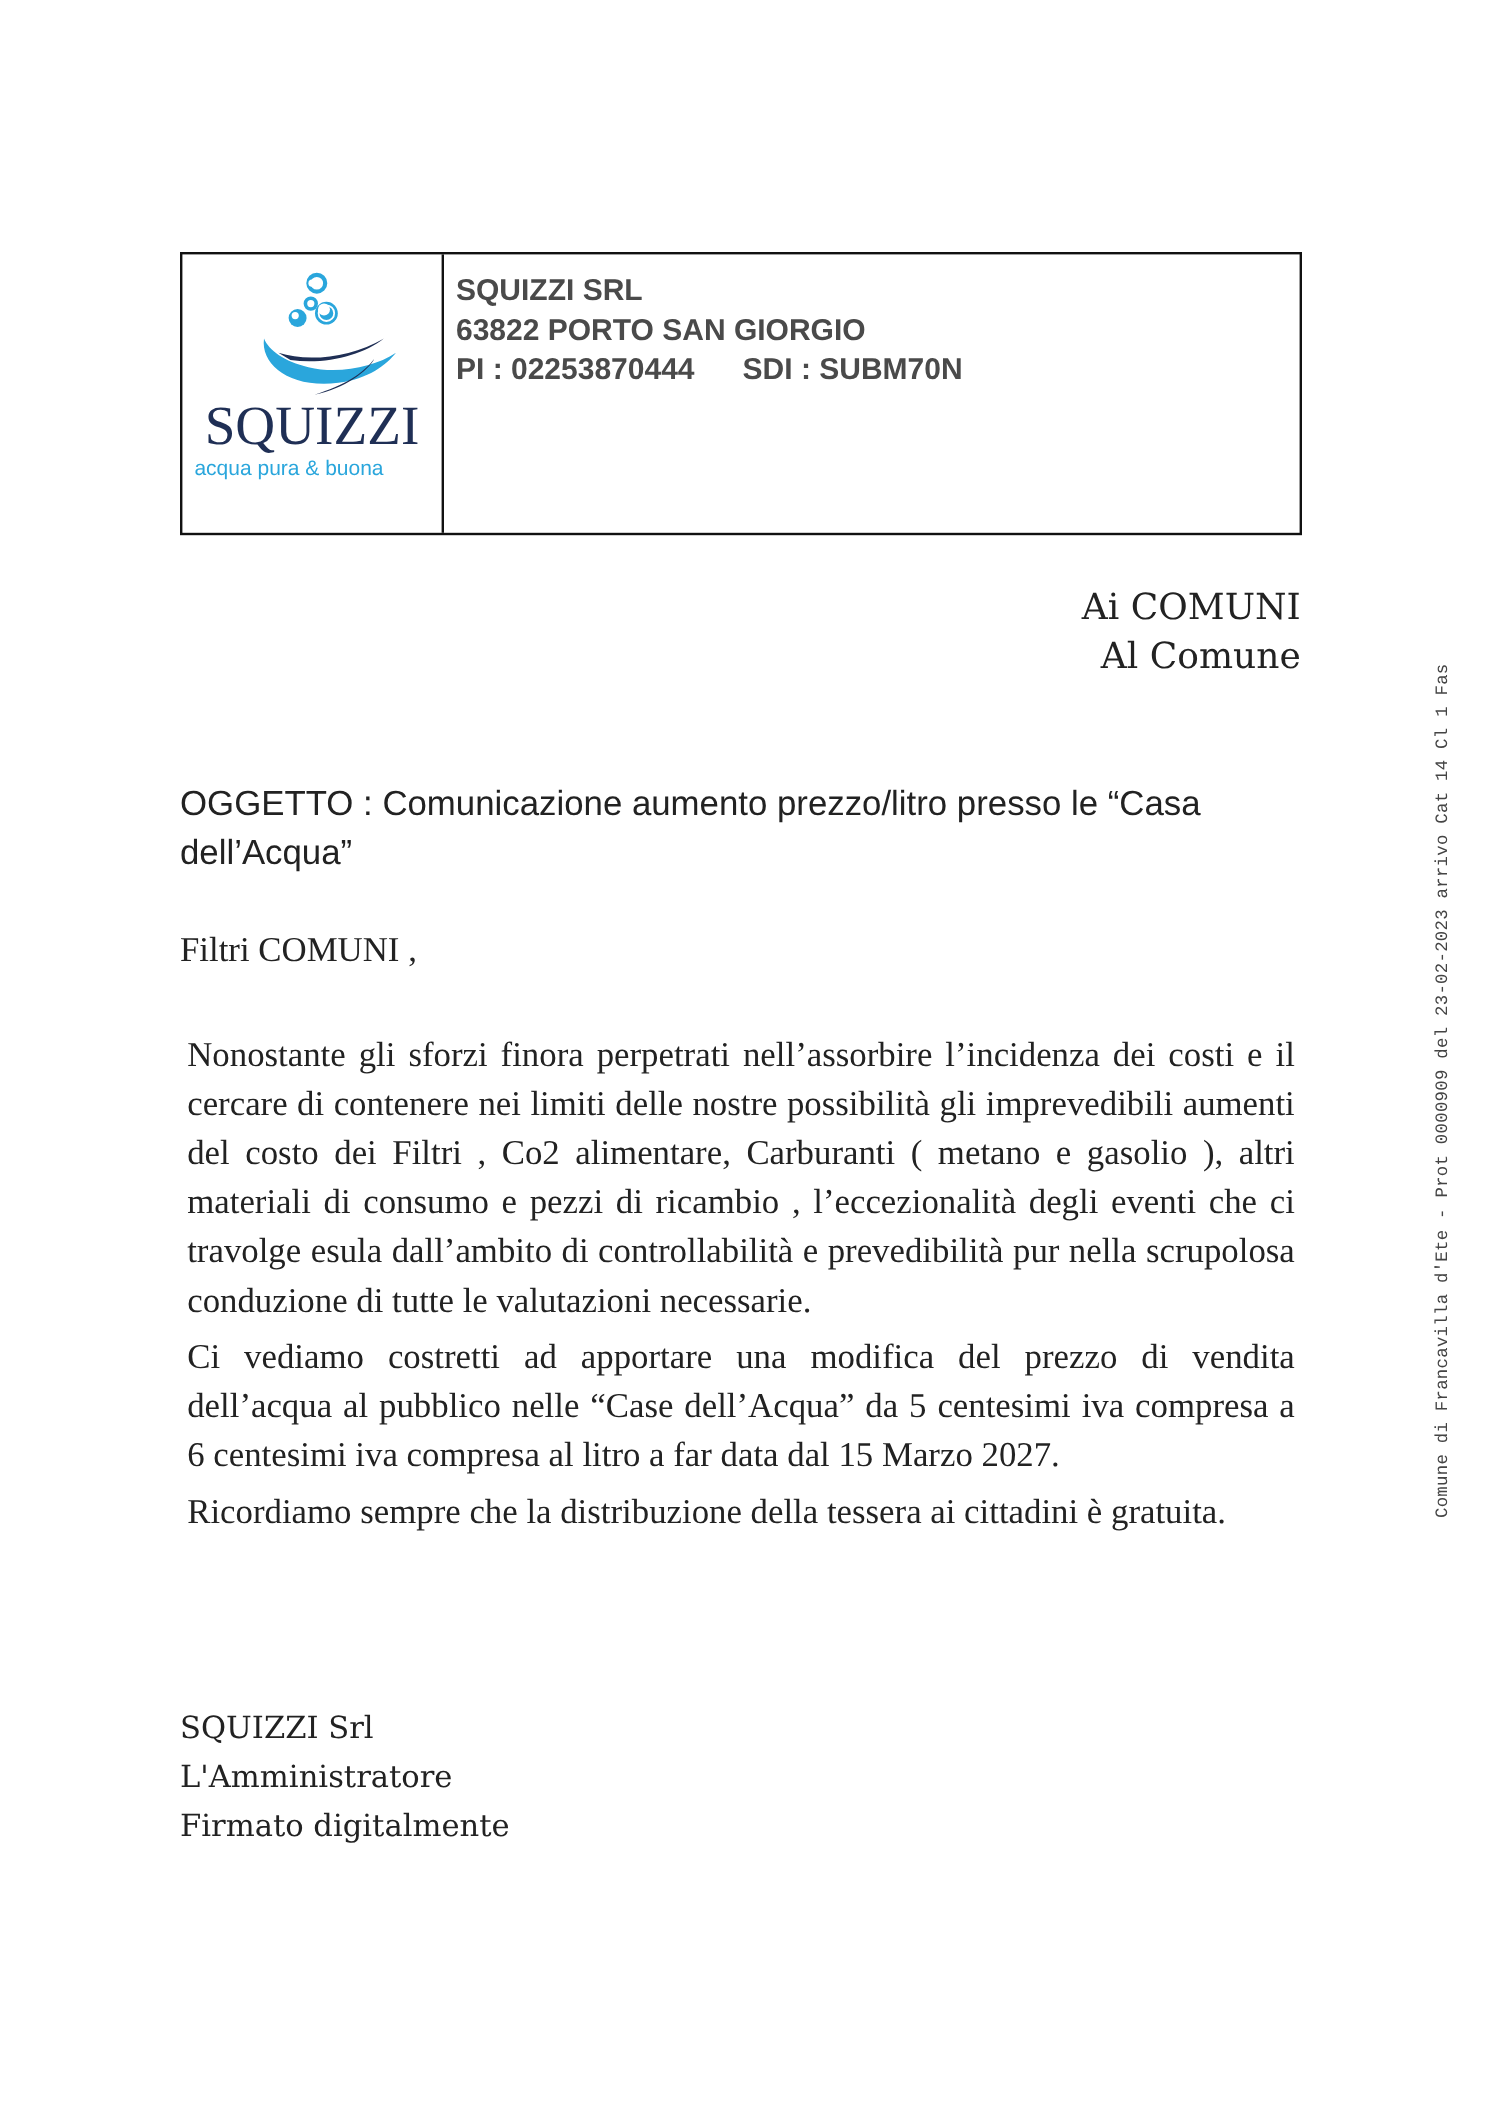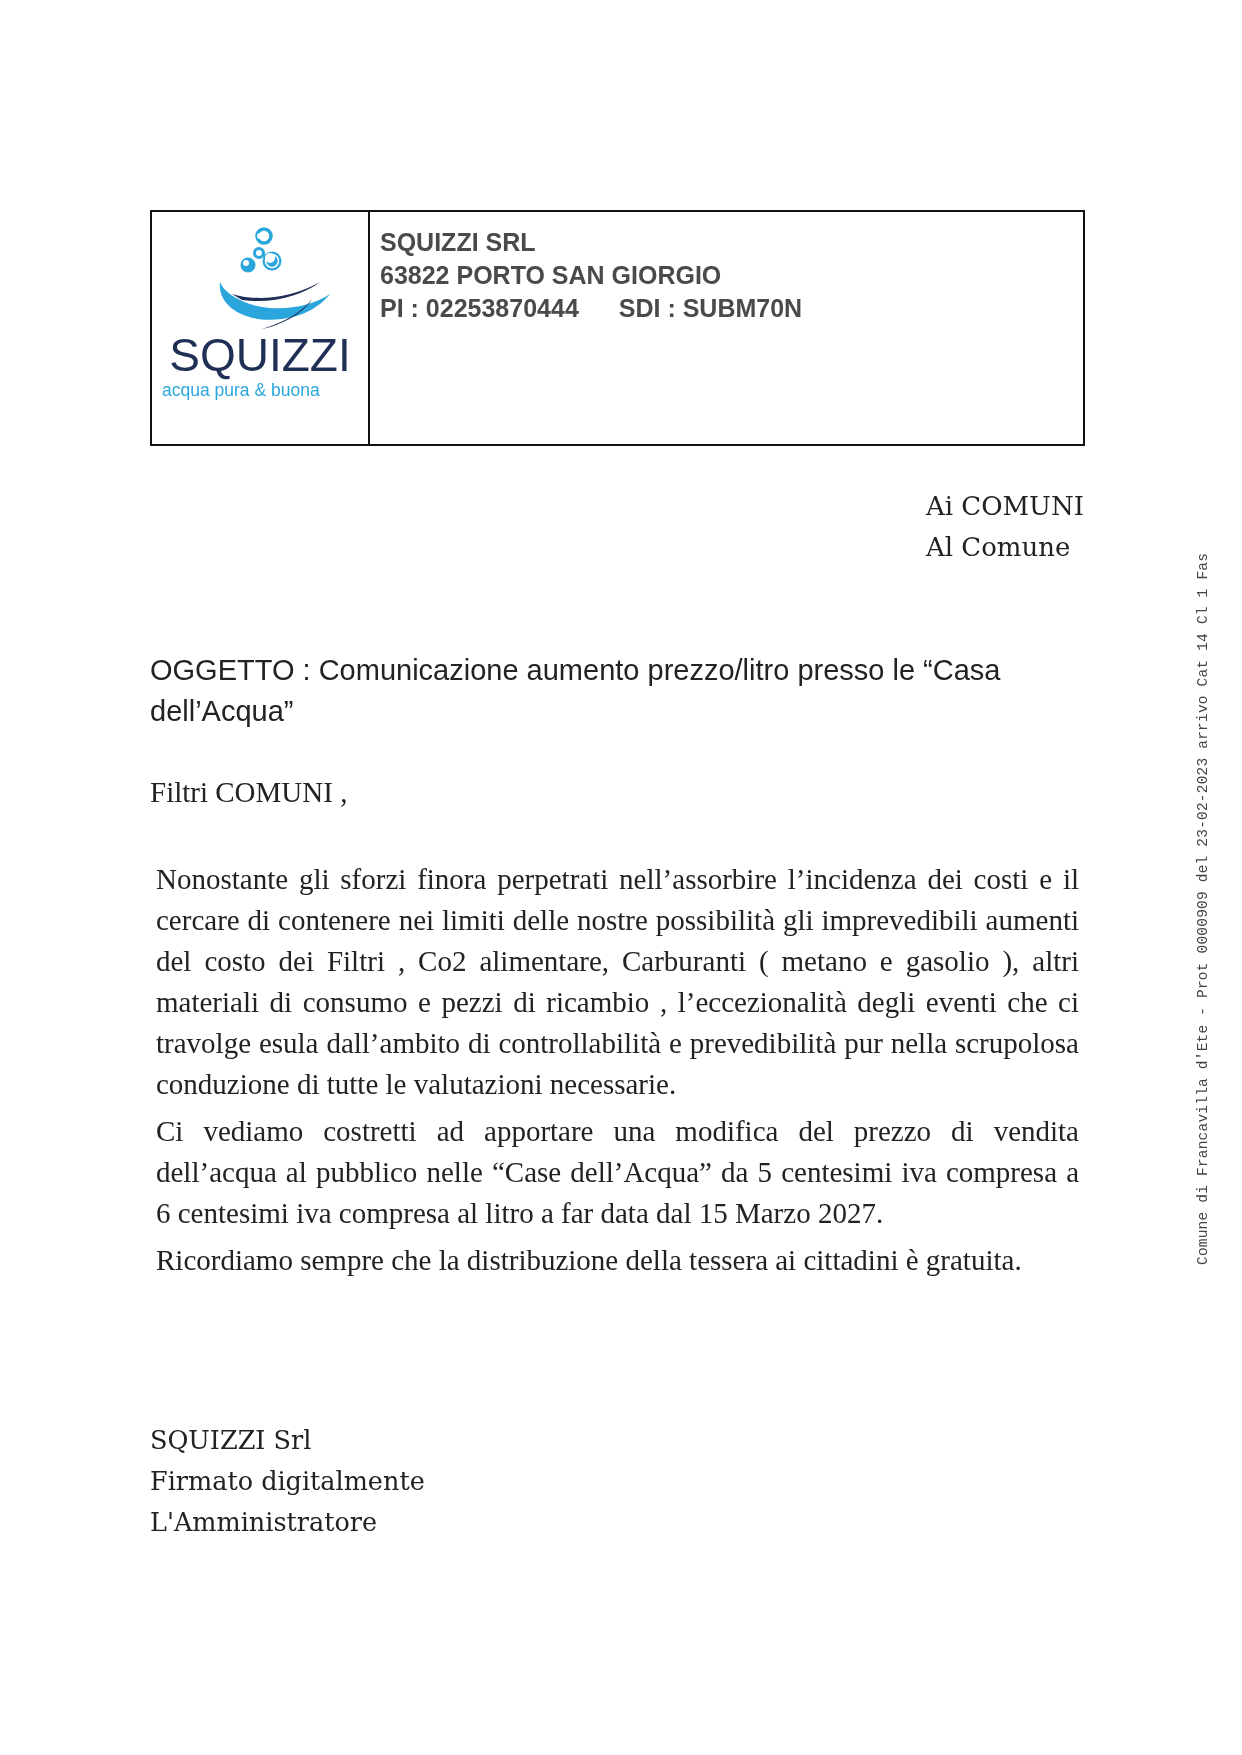--- a/index.html
+++ b/index.html
@@ -36,21 +36,21 @@
       position: absolute;
       left: 10px;
       top: 12px;
     }
     .logo-word {
       position: absolute;
       left: 10px;
       width: 196px;
       top: 120px;
       text-align: center;
-      font-family: Liberation Sans, sans-serif;
+      font-family: Liberation Serif, serif;
       font-size: 46px;
       letter-spacing: 0px;
       color: #1f2f55;
       line-height: 1;
     }
     .logo-tag {
       position: absolute;
       left: 10px;
       width: 196px;
       top: 170px;
@@ -69,21 +69,22 @@
       line-height: 33px;
     }
     .company-cell .gap {
       display: inline-block;
       width: 40px;
     }
     .recipients {
       position: absolute;
       right: 158px;
       top: 486px;
-      font-size: 26px;
+      text-align: right;
+      font-size: 30px;
       line-height: 41px;
     }
     .subject {
       position: absolute;
       left: 150px;
       top: 650px;
       width: 935px;
       font-family: Liberation Sans, sans-serif;
       font-size: 29px;
       line-height: 41px;
@@ -169,17 +170,17 @@
 <div class="greeting">Filtri COMUNI ,</div>
 
 <div class="body-text">
   <p>Nonostante gli sforzi finora perpetrati nell’assorbire l’incidenza dei costi e il cercare di contenere nei limiti delle nostre possibilità gli imprevedibili aumenti del costo dei Filtri , Co2 alimentare, Carburanti ( metano e gasolio ), altri materiali di consumo e pezzi di ricambio ,  l’eccezionalità degli eventi che ci travolge esula dall’ambito di controllabilità e prevedibilità pur nella scrupolosa conduzione di tutte le valutazioni necessarie.</p>
   <p>Ci vediamo costretti ad apportare una modifica del prezzo di vendita dell’acqua al pubblico nelle “Case dell’Acqua” da 5 centesimi iva compresa a 6 centesimi iva compresa al litro a far data dal 15 Marzo 2027.</p>
   <p>Ricordiamo sempre che la distribuzione della tessera ai cittadini è gratuita.</p>
 </div>
 
 <div class="signature">
   <div>SQUIZZI Srl</div>
+  <div>L'Amministratore</div>
   <div>Firmato digitalmente</div>
-  <div>L'Amministratore</div>
 </div>
 
 <div class="stamp">Comune di Francavilla d'Ete - Prot 0000909 del 23-02-2023 arrivo Cat 14 Cl 1 Fas</div>
 
 </body></html>

